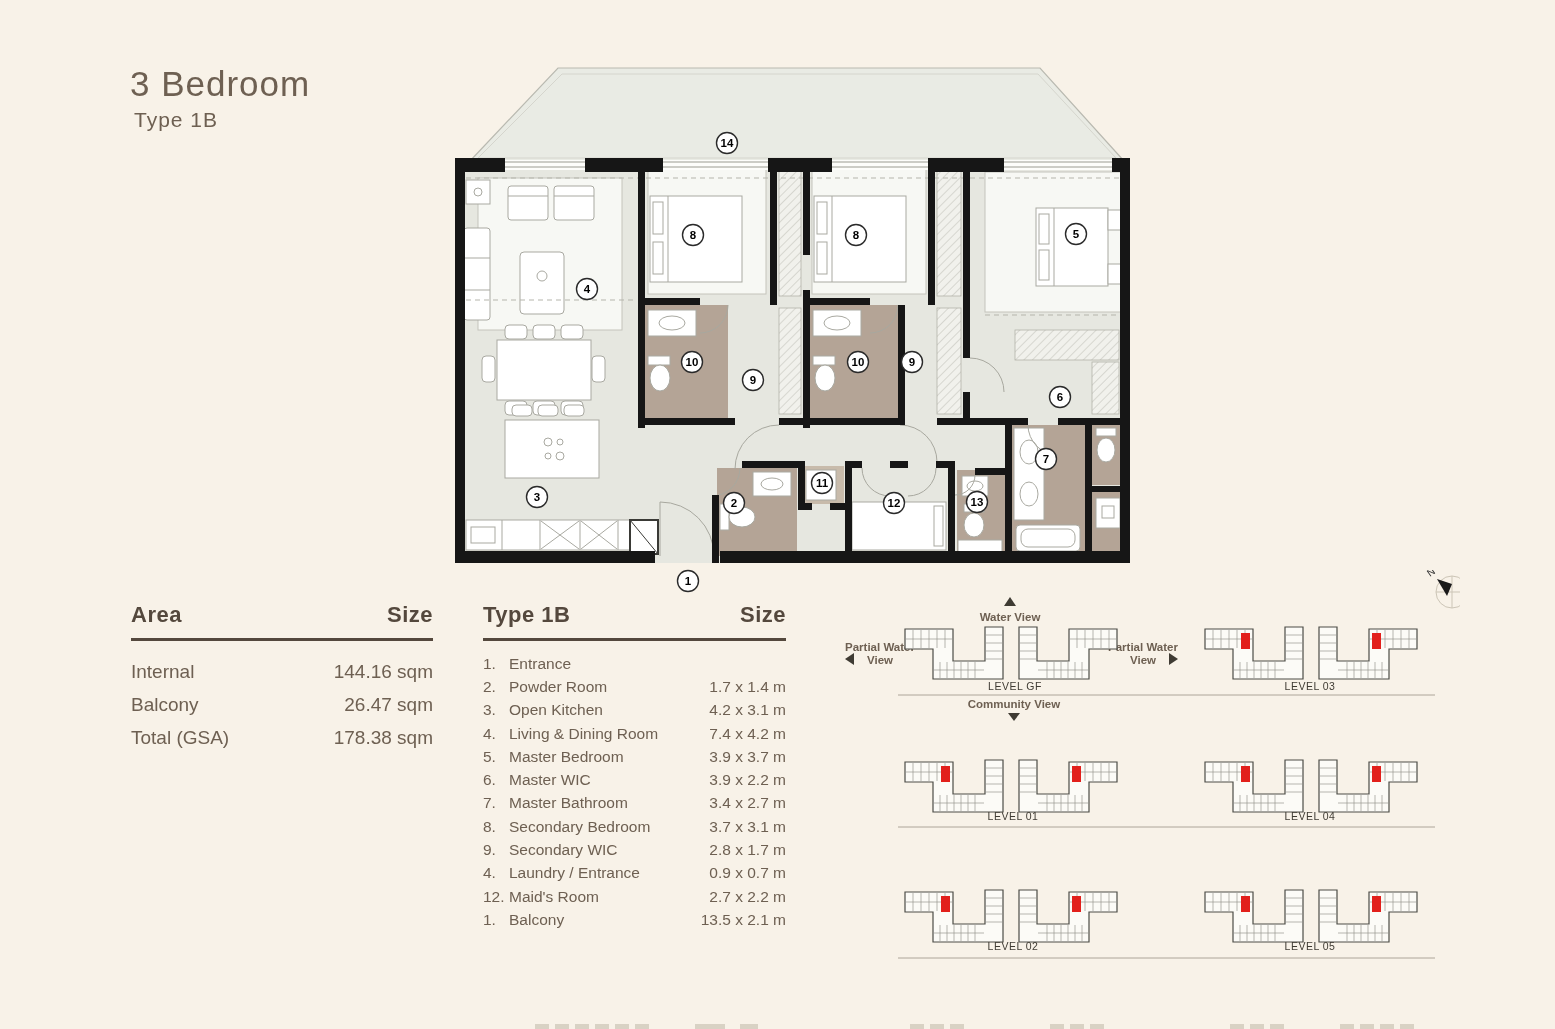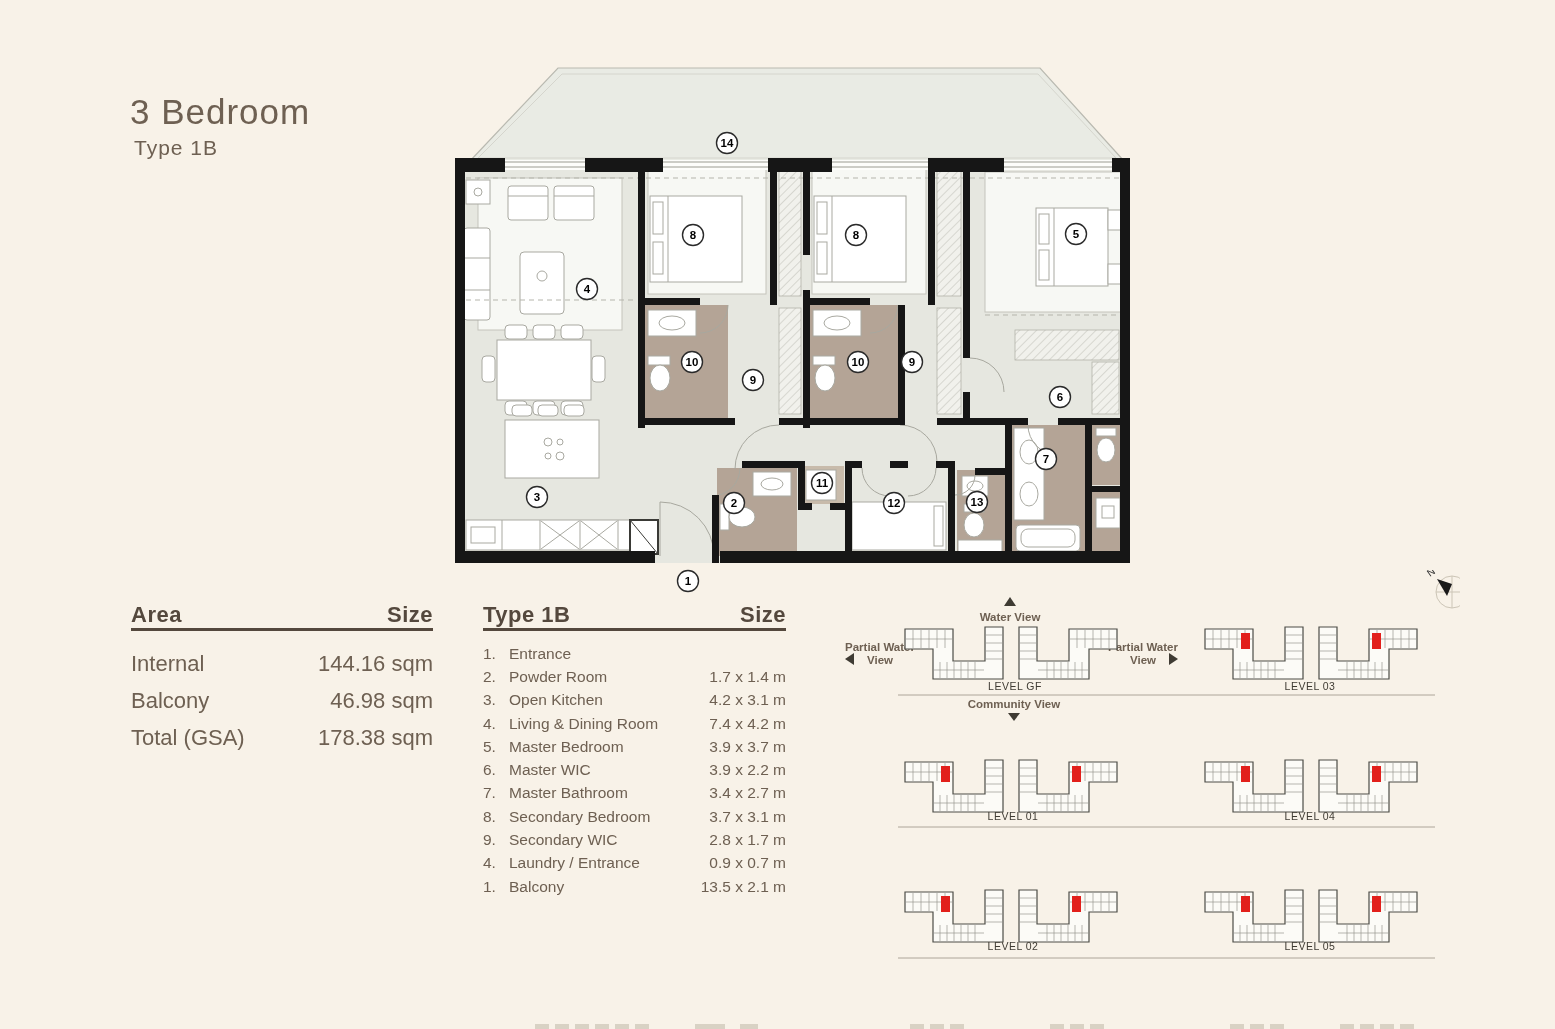--- a/index.html
+++ b/index.html
@@ -4,30 +4,30 @@
 <style>
   html,body{margin:0;padding:0;}
   body{
     width:1555px;height:1029px;position:relative;overflow:hidden;
     background:#f8f2e8;
     font-family:"Liberation Sans", sans-serif;
   }
   .abs{position:absolute;}
   
   #title-block{left:130px;top:64px;color:#6e6052;}
-  #title-main{font-size:35px;letter-spacing:1px;margin-top:28px;}
+  #title-main{font-size:35px;letter-spacing:1px;}
   #title-sub{font-size:21px;margin-top:4px;margin-left:4px;letter-spacing:1px;}
   
   .tbl{color:#6e6052;}
   #area-table{left:131px;top:602px;width:302px;}
   #rooms-table{left:483px;top:602px;width:303px;}
   .thead{display:flex;justify-content:space-between;align-items:flex-end;
-    font-size:22px;font-weight:bold;color:#54483d;
+    font-size:22px;font-weight:bold;color:#54483d;padding-bottom:10px;
     border-bottom:3px solid #54483d;letter-spacing:0.5px;gap:36px;}
-  .arow{display:flex;justify-content:space-between;font-size:22px;margin-top:11px;}
+  .arow{display:flex;justify-content:space-between;font-size:19px;margin-top:11px;}
   .arow:first-of-type{margin-top:20px;}
   .rrows{margin-top:11px;}
   .rrow{display:flex;align-items:center;font-size:15.5px;height:23.3px;}
   .rnum{width:26px;flex:none;}
   .rname{flex:1;}
   svg text{font-family:"Liberation Sans", sans-serif;}
   #floor-plan-svg{left:435px;top:48px;}
   #levels-svg{left:835px;top:570px;}
   #bottom-strip{left:440px;top:1021px;}
 </style>
@@ -356,21 +356,21 @@
     <span>Area</span>
     <span>Size</span>
   </div>
   <div>
       <div class="arow">
         <span>Internal</span>
         <span>144.16 sqm</span>
       </div>
       <div class="arow">
         <span>Balcony</span>
-        <span>46.98 sqm</span>
+        <span>26.47 sqm</span>
       </div>
       <div class="arow">
         <span>Total (GSA)</span>
         <span>178.38 sqm</span>
       </div>
     </div>
 </div>
 
 <div class="abs tbl" id="rooms-table">
   <div class="thead">
@@ -420,20 +420,25 @@
       </div>
       <div class="rrow">
         <span class="rnum">9.</span>
         <span class="rname">Secondary WIC</span>
         <span class="rsize">2.8 x 1.7 m</span>
       </div>
       <div class="rrow">
         <span class="rnum">4.</span>
         <span class="rname">Laundry / Entrance</span>
         <span class="rsize">0.9 x 0.7 m</span>
+      </div>
+      <div class="rrow">
+        <span class="rnum">12.</span>
+        <span class="rname">Maid's Room</span>
+        <span class="rsize">2.7 x 2.2 m</span>
       </div>
       <div class="rrow">
         <span class="rnum">1.</span>
         <span class="rname">Balcony</span>
         <span class="rsize">13.5 x 2.1 m</span>
       </div>
     </div>
 </div>
 
 <svg class="abs" id="levels-svg" width="625" height="410" viewBox="835 570 625 410">

